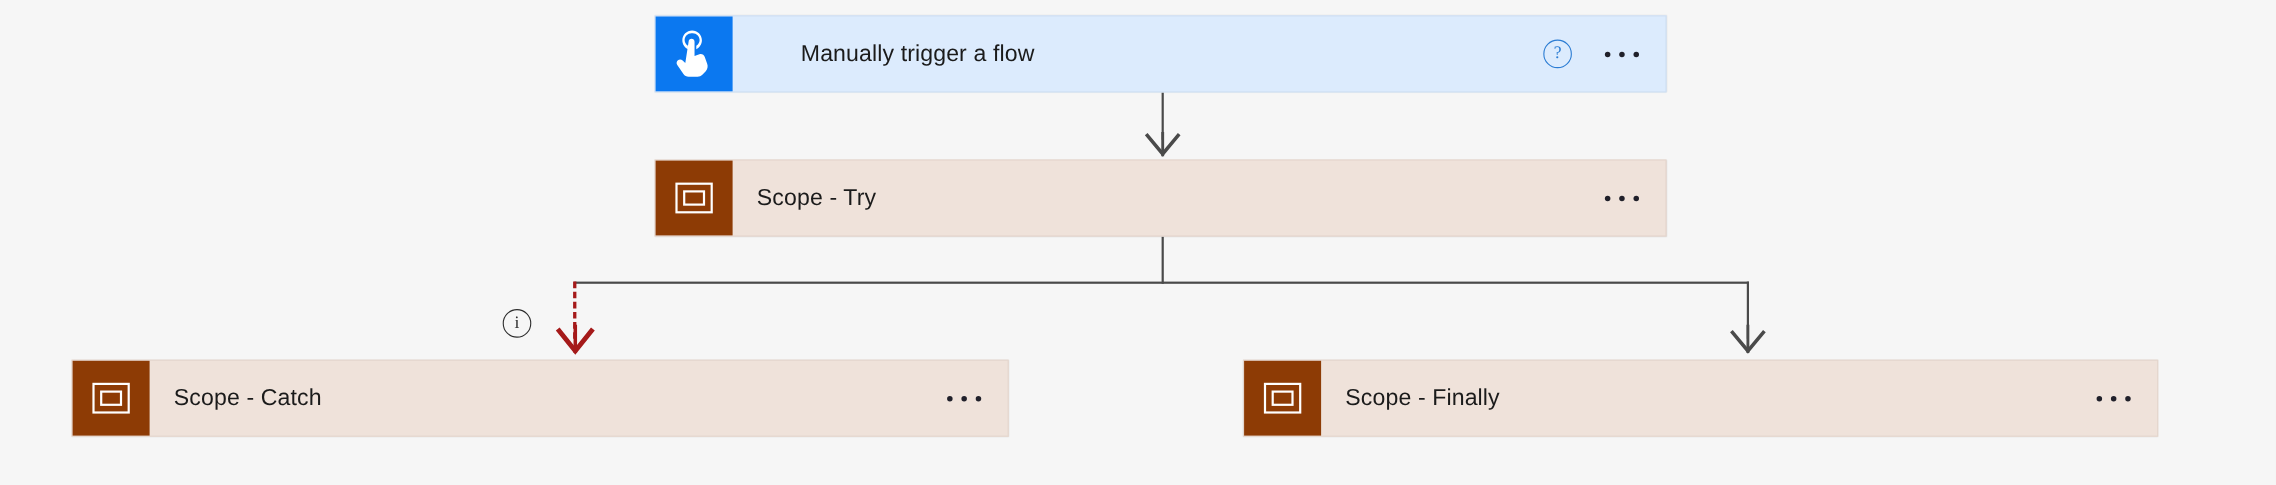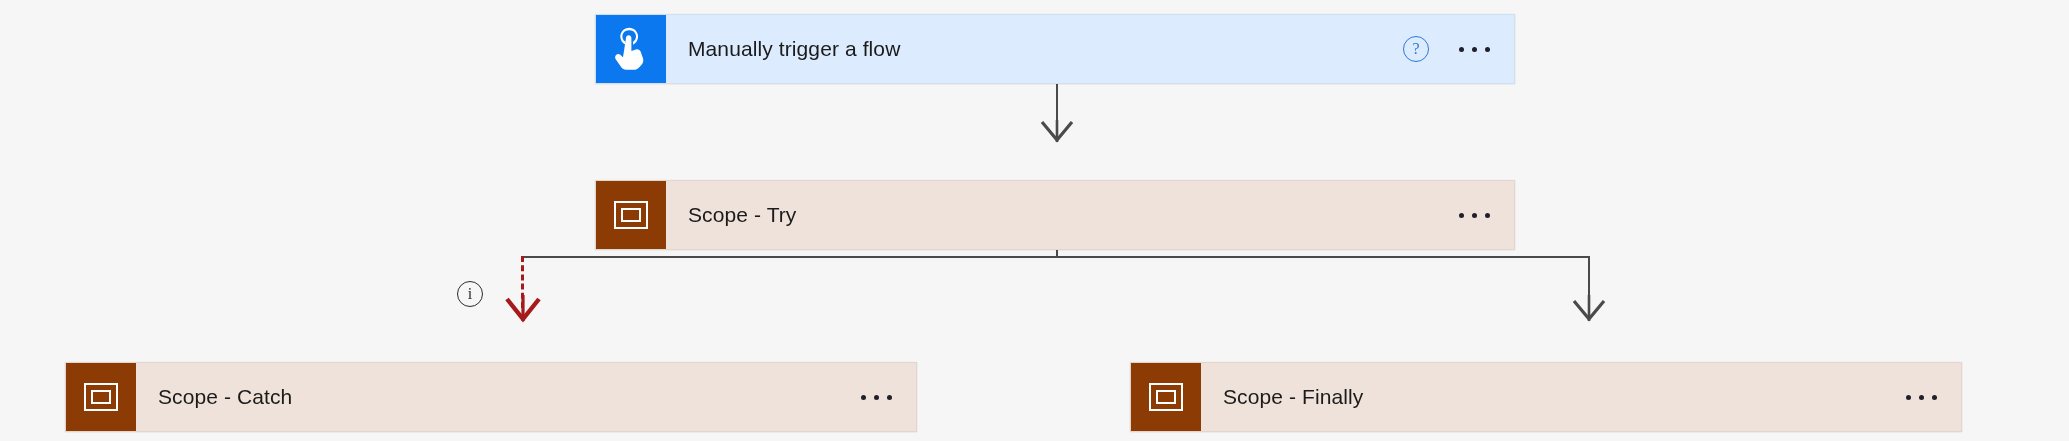--- a/index.html
+++ b/index.html
@@ -33,21 +33,20 @@
     border-top-color: #ececec;
     box-shadow: 0 0.6px 1.4px rgba(0,0,0,0.10), 0 0 1px rgba(0,0,0,0.10);
   }
   .card.trigger {
     background: #dcebfd;
     border-color: #cfe0f3;
   }
   .card.scope {
     background: #efe2da;
     border-color: #e4d6cd;
-    margin-top: 35px;
   }
 
   .card-icon {
     width: 70px;
     min-width: 70px;
     height: 100%;
     display: flex;
     align-items: center;
     justify-content: center;
   }
@@ -195,21 +194,21 @@
 
   <div class="arrow-down" style="left:1572px; top:295px;">
     <svg class="arrow-svg" width="34" height="30" viewBox="0 0 34 30">
       <path d="M2,6 L17,24 L32,6" fill="none" stroke="#4a4a4a" stroke-width="3.2"></path>
       <line x1="17" y1="0" x2="17" y2="26" stroke="#4a4a4a" stroke-width="2.6"></line>
     </svg>
   </div>
 
   <div class="info-icon" style="left:457px; top:281px;">i</div>
 
-  <div class="card trigger" style="left:595px; top:14px; width:920px;">
+  <div class="card trigger" style="left:595px; top:14px; width:920px;gap:40px;">
 
     <div class="card-icon blue">
       <svg width="40" height="44" viewBox="0 0 40 44" aria-hidden="true">
 
         <path d="M17.6 3.2c-3.4 0-6.2 2.8-6.2 6.2 0 2.2 1.2 4.2 3 5.3v3.0c-3.0-1.4-5.1-4.5-5.1-8.1 0-4.9 4.0-8.9 8.9-8.9s8.9 4.0 8.9 8.9c0 3.6-2.1 6.7-5.1 8.1v-3.0c1.8-1.1 3-3.1 3-5.3 0-3.4-2.8-6.2-6.2-6.2z" fill="#ffffff"></path>
         <path d="M15.0 11.0c0-1.5 1.2-2.7 2.7-2.7s2.7 1.2 2.7 2.7v13.0l4.4-1.6c2.0-0.7 4.2 0.4 4.9 2.4l2.2 6.1c0.9 2.4 0.3 5.1-1.5 7.0l-2.9 3.0c-1.1 1.2-2.7 1.8-4.3 1.8h-8.2c-1.9 0-3.6-0.9-4.7-2.5l-5.6-8.0c-1.0-1.4-0.7-3.3 0.6-4.4 1.3-1.0 3.1-0.9 4.3 0.2l2.4 2.3z" fill="#ffffff"></path>
       </svg>
     </div>
 
     <div class="card-title">Manually trigger a flow</div>

